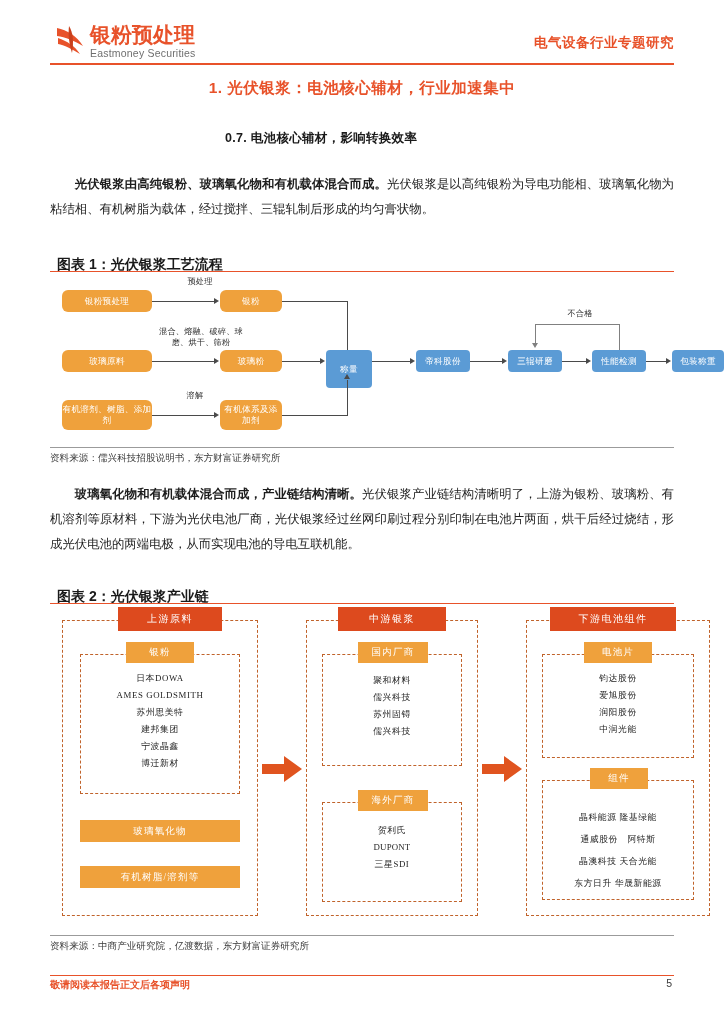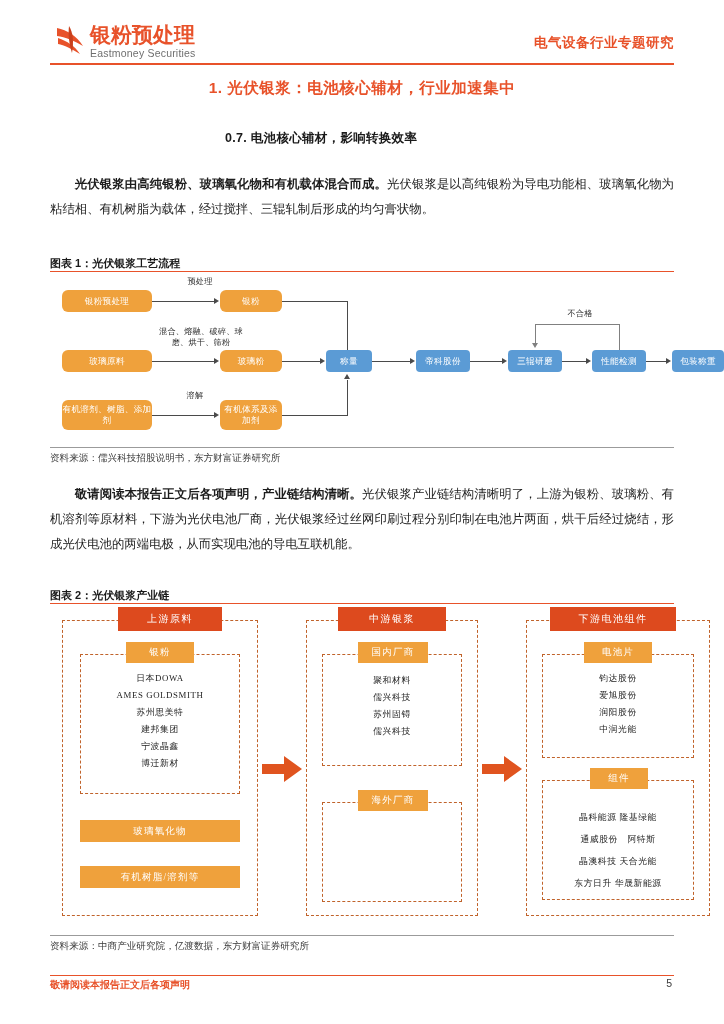--- a/index.html
+++ b/index.html
@@ -58,23 +58,23 @@
   
   .para {
     position:absolute; left:50px; width:624px;
     font-size:12.4px; line-height:25px; text-align:justify;
     text-indent:2em; color:#1d1d1d;
   }
   .para b { font-weight:bold; }
 
   
   .exhibit-cap {
-    position:absolute; left:50px;
-    font-family:"Liberation Sans", sans-serif;
-    font-weight:bold; font-size:11px; color:#1a1a1a;
+    position:absolute; left:57px;
+    font-family:"Liberation Sans", sans-serif;
+    font-weight:bold; font-size:14px; color:#1a1a1a;
   }
   .exhibit-rule { position:absolute; left:50px; width:624px; height:1.4px; background:#E8522A; }
   .exhibit-rule.thin { height:1px; background:#9b9b9b; }
   .source {
     position:absolute; left:50px;
     font-size:9.6px; color:#3a3a3a;
   }
 
   
   .flow { position:absolute; left:50px; top:272px; width:624px; height:165px; }
@@ -178,21 +178,21 @@
 
     <div class="node orange" style="left:12px; top:78px; width:90px; height:22px;">玻璃原料</div>
     <div class="flow-label" style="left:104px; top:54px; width:94px;">混合、熔融、破碎、球磨、烘干、筛粉</div>
     <div class="ln h" style="left:102px; top:89px; width:62px;"></div>
     <div class="arw right" style="left:164px; top:85.5px;"></div>
     <div class="node orange" style="left:170px; top:78px; width:62px; height:22px;">玻璃粉</div>
 
     <div class="ln h" style="left:232px; top:89px; width:38px;"></div>
     <div class="arw right" style="left:270px; top:85.5px;"></div>
 
-    <div class="node blue" style="left:276px; top:78px; width:46px; height:22px;">称量</div>
+    <div class="node blue" style="left:276px; top:78px; width:46px; height:38px;">称量</div>
 
     <div class="ln h" style="left:322px; top:89px; width:38px;"></div>
     <div class="arw right" style="left:360px; top:85.5px;"></div>
     <div class="node blue" style="left:366px; top:78px; width:54px; height:22px;">帝科股份</div>
 
     <div class="ln h" style="left:420px; top:89px; width:32px;"></div>
     <div class="arw right" style="left:452px; top:85.5px;"></div>
     <div class="node blue" style="left:458px; top:78px; width:54px; height:22px;">三辊研磨</div>
 
     <div class="ln h" style="left:512px; top:89px; width:24px;"></div>
@@ -217,21 +217,21 @@
 
     <div class="ln h" style="left:232px; top:143px; width:66px;"></div>
     <div class="ln v" style="left:297px; top:108px; height:35px;"></div>
     <div class="arw up" style="left:294px; top:102px;"></div>
   </div>
 
   <div class="exhibit-rule thin" style="top:447px;"></div>
   <div class="source" style="top:452px;">资料来源：儒兴科技招股说明书，东方财富证券研究所</div>
 
   <div class="para" style="top:482px;">
-    <b>敬请阅读本报告正文后各项声明，产业链结构清晰。</b><span>光伏银浆产业链结构清晰明了，上游为银粉、玻璃粉、有机溶剂等原材料，下游为光伏电池厂商，光伏银浆经过丝网印刷过程分别印制在电池片两面，烘干后经过烧结，形成光伏电池的两端电极，从而实现电池的导电互联机能。</span>
+    <b>玻璃氧化物和有机载体混合而成，产业链结构清晰。</b><span>光伏银浆产业链结构清晰明了，上游为银粉、玻璃粉、有机溶剂等原材料，下游为光伏电池厂商，光伏银浆经过丝网印刷过程分别印制在电池片两面，烘干后经过烧结，形成光伏电池的两端电极，从而实现电池的导电互联机能。</span>
   </div>
 
   <div class="exhibit-cap" style="top:588px;">图表 2：光伏银浆产业链</div>
   <div class="exhibit-rule" style="top:603px;"></div>
 
   <div class="chain">
 
     <div class="col-dash" style="left:12px; top:12px; width:196px; height:296px;"></div>
     <div class="cap-bar red" style="left:68px; top:-1px; width:104px; height:24px;">上游原料</div>
 
@@ -260,20 +260,25 @@
     <div class="cap-bar amber" style="left:308px; top:34px; width:70px; height:21px;">国内厂商</div>
     <div class="list" style="left:272px; top:64px; width:140px;">
       <div>聚和材料</div>
       <div>儒兴科技</div>
       <div>苏州固锝</div>
       <div>儒兴科技</div>
     </div>
 
     <div class="inner-dash" style="left:272px; top:194px; width:140px; height:100px;"></div>
     <div class="cap-bar amber" style="left:308px; top:182px; width:70px; height:21px;">海外厂商</div>
+    <div class="list" style="left:272px; top:214px; width:140px;">
+      <div>贺利氏</div>
+      <div class="en">DUPONT</div>
+      <div>三星SDI</div>
+    </div>
 
     <svg class="bigarrow" style="left:432px; top:148px;" width="40" height="26" viewBox="0 0 40 26">
       <path d="M0 8 H22 V0 L40 13 L22 26 V18 H0 Z" fill="#E0541F"></path>
     </svg>
 
     <div class="col-dash" style="left:476px; top:12px; width:184px; height:296px;"></div>
     <div class="cap-bar red" style="left:500px; top:-1px; width:126px; height:24px;">下游电池组件</div>
 
     <div class="inner-dash" style="left:492px; top:46px; width:152px; height:104px;"></div>
     <div class="cap-bar amber" style="left:534px; top:34px; width:68px; height:21px;">电池片</div>

